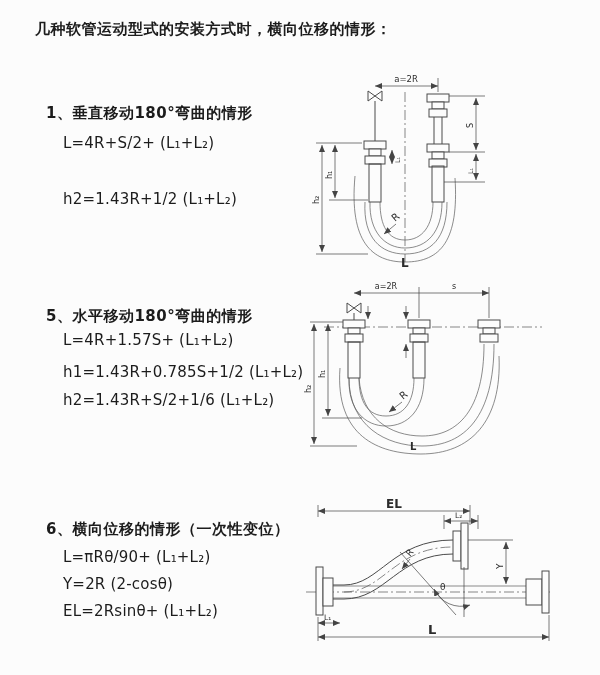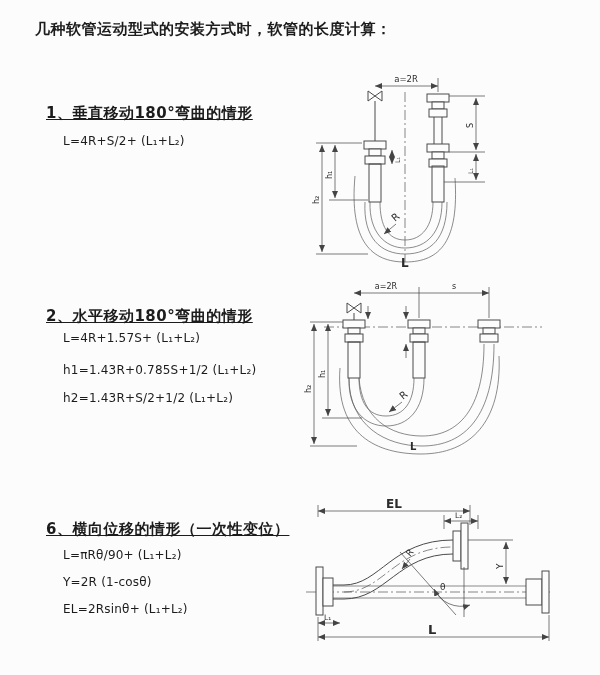--- a/index.html
+++ b/index.html
@@ -11,25 +11,25 @@
     position:relative;
     overflow:hidden;
   }
   .page{position:absolute;inset:0;background:#fcfcfc;}
   .doc-title{
     position:absolute;left:35px;top:20px;
     font-size:15px;font-weight:600;letter-spacing:.5px;
   }
   .sec-heading{
     position:absolute;left:46px;
-    font-size:15px;font-weight:600;letter-spacing:.5px;text-decoration:underline;
+    font-size:15px;font-weight:600;letter-spacing:.5px;
   }
   .formula{
     position:absolute;left:63px;
-    font-size:12px;font-weight:500;letter-spacing:.2px;
+    font-size:15px;font-weight:500;letter-spacing:.2px;
     white-space:pre;
   }
   #h1{top:104px}
   #f1a{top:134px}#f1b{top:162px}#f1c{top:190px}
   #h2{top:307px}
   #f2a{top:331px}#f2b{top:363px}#f2c{top:391px}
   #h3{top:520px}
   #f3a{top:548px}#f3b{top:575px}#f3c{top:602px}
   .dwg{position:absolute;}
   #dwg1{left:308px;top:64px;}
@@ -44,33 +44,34 @@
   .thin{stroke:#5a5a5a;stroke-width:.7;fill:none;}
   .dim{stroke:#444;stroke-width:.7;fill:none;}
   .cl{stroke:#555;stroke-width:.7;fill:none;stroke-dasharray:10 3 2 3;}
   .fit{stroke:#4a4a4a;stroke-width:1;fill:#fcfcfc;}
 </style>
 </head>
 <body>
 
 <div class="page">
 
-  <div class="doc-title">几种软管运动型式的安装方式时，软管的长度计算：</div>
+  <div class="doc-title">几种软管运动型式的安装方式时，横向位移的情形：</div>
 
   <div id="h1" class="sec-heading">1、垂直移动180°弯曲的情形</div>
   <div id="f1a" class="formula">L=4R+S/2+ (L₁+L₂)</div>
-
-  <div id="h2" class="sec-heading">2、水平移动180°弯曲的情形</div>
+  <div id="f1c" class="formula">h2=1.43R+1/2 (L₁+L₂)</div>
+
+  <div id="h2" class="sec-heading">5、水平移动180°弯曲的情形</div>
   <div id="f2a" class="formula">L=4R+1.57S+ (L₁+L₂)</div>
   <div id="f2b" class="formula">h1=1.43R+0.785S+1/2 (L₁+L₂)</div>
-  <div id="f2c" class="formula">h2=1.43R+S/2+1/2 (L₁+L₂)</div>
+  <div id="f2c" class="formula">h2=1.43R+S/2+1/6 (L₁+L₂)</div>
 
   <div id="h3" class="sec-heading">6、横向位移的情形（一次性变位）</div>
   <div id="f3a" class="formula">L=πRθ/90+ (L₁+L₂)</div>
-  <div id="f3b" class="formula">Y=2R (1-cosθ)</div>
+  <div id="f3b" class="formula">Y=2R (2-cosθ)</div>
   <div id="f3c" class="formula">EL=2Rsinθ+ (L₁+L₂)</div>
 
   <div id="dwg1" class="dwg">
   <svg width="290" height="205" viewBox="0 0 290 205">
     <defs>
       <marker id="m1" markerWidth="8" markerHeight="7" refX="7" refY="3" orient="auto-start-reverse" markerUnits="userSpaceOnUse">
         <path d="M0,0 L7,3 L0,6 Z" fill="#444"></path>
       </marker>
       <pattern id="p1" width="4" height="4" patternUnits="userSpaceOnUse">
         <path d="M0,4 L4,0 M0,0 L4,4" stroke="#777" stroke-width="0.6"></path>

